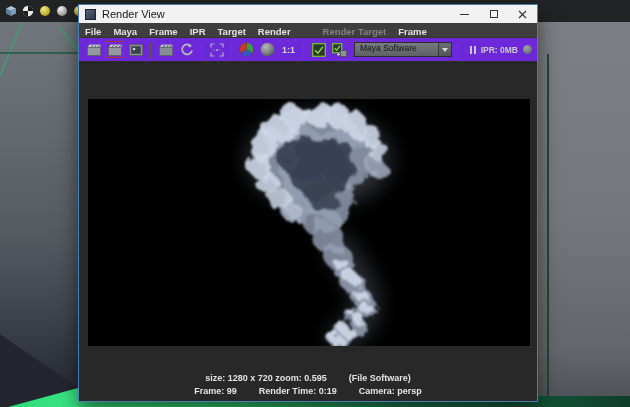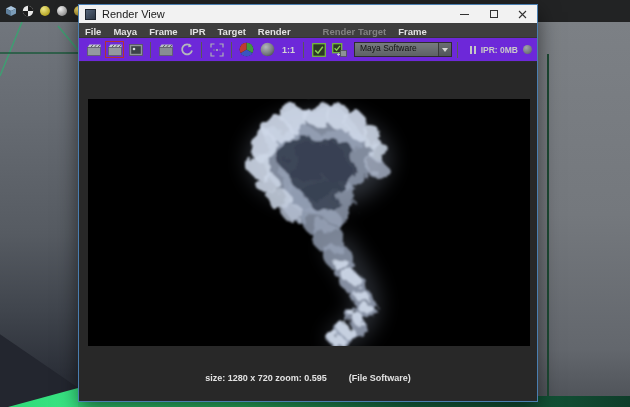--- a/index.html
+++ b/index.html
@@ -372,15 +372,20 @@
           <circle cx="249" cy="241" r="6" fill="#cdd7e7" opacity="0.9"></circle>
         </g>
       </svg>
     </div>
 
     <div class="statusbar">
       <div class="status-line">
         <span>size: 1280 x 720 zoom: 0.595</span>
         <span>(File Software)</span>
       </div>
+      <div class="status-line">
+        <span>Frame: 99</span>
+        <span>Render Time: 0:19</span>
+        <span>Camera: persp</span>
+      </div>
     </div>
   </div>
 </div>
 
 </body></html>

